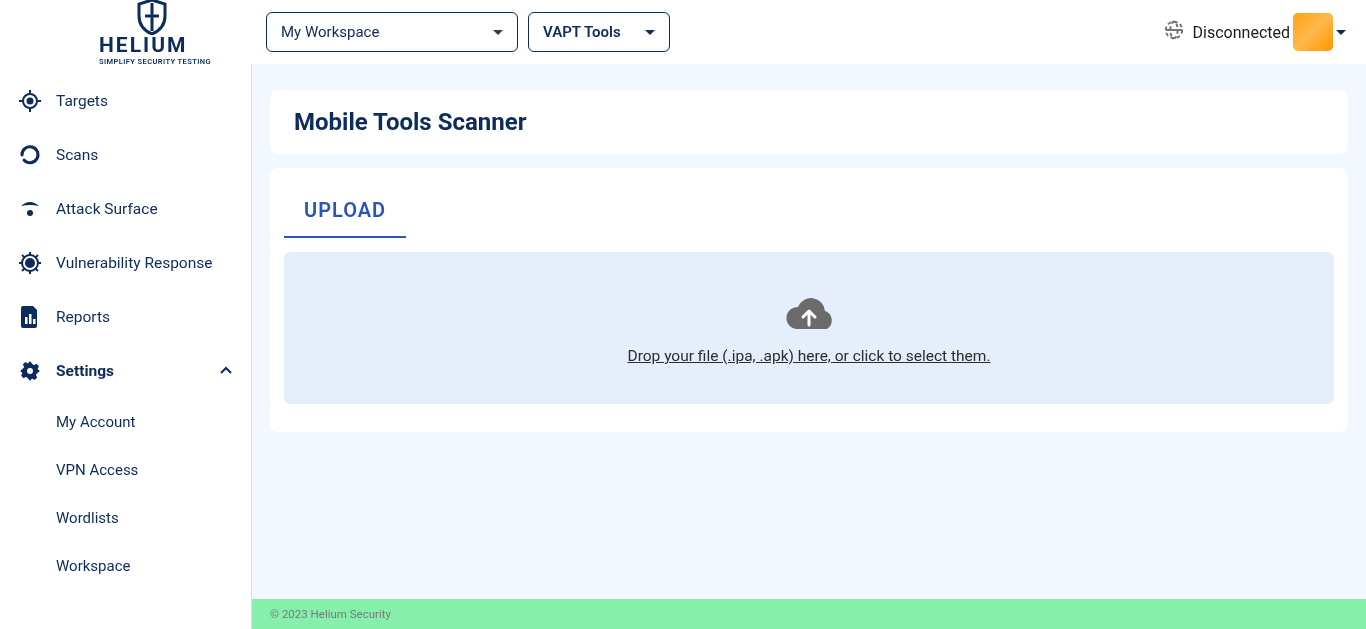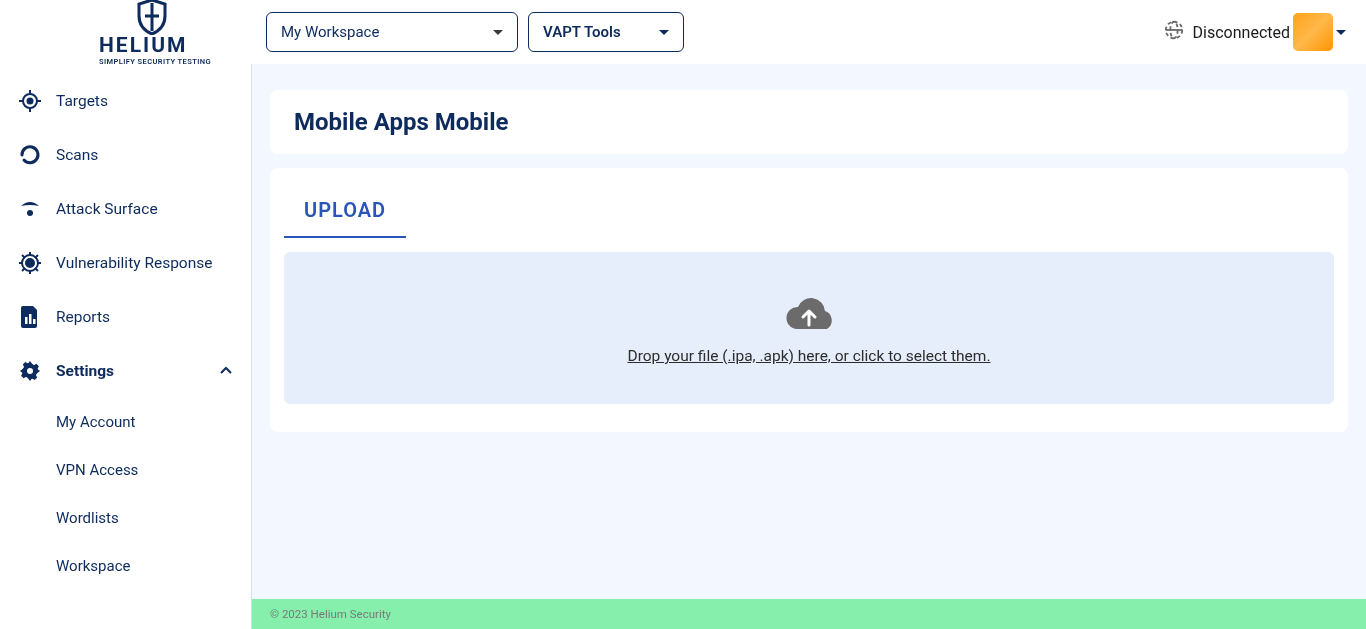--- a/index.html
+++ b/index.html
@@ -66,21 +66,21 @@
     height: 40px;
     border: 1.5px solid #0d2b5c;
     border-radius: 6px;
     padding: 0 14px;
     color: #0d2b5c;
     font-size: 15px;
     cursor: pointer;
     background: #fff;
   }
   .select-box.workspace { width: 252px; }
-  .select-box.vapt { width: 156px; font-weight: 600; }
+  .select-box.vapt { width: 142px; font-weight: 600; }
   .caret-down {
     width: 0; height: 0;
     border-left: 5px solid transparent;
     border-right: 5px solid transparent;
     border-top: 5px solid #3a3a3a;
     margin-left: 12px;
   }
   .select-box.vapt .caret-down { border-top-color: #0d2b5c; }
 
   .top-right {
@@ -367,21 +367,21 @@
       <span>Wordlists</span>
     </div>
     <div class="sub-item">
       <span>Workspace</span>
     </div>
   </nav>
 
   <main class="main">
     <div class="main-content">
       <div class="card header">
-        <h1>Mobile Apps Mobile</h1>
+        <h1>Mobile Tools Scanner</h1>
       </div>
 
       <div class="card body">
         <div class="tabs">
           <div class="tab">
             <span>UPLOAD</span>
           </div>
         </div>
 
         <div class="dropzone">

